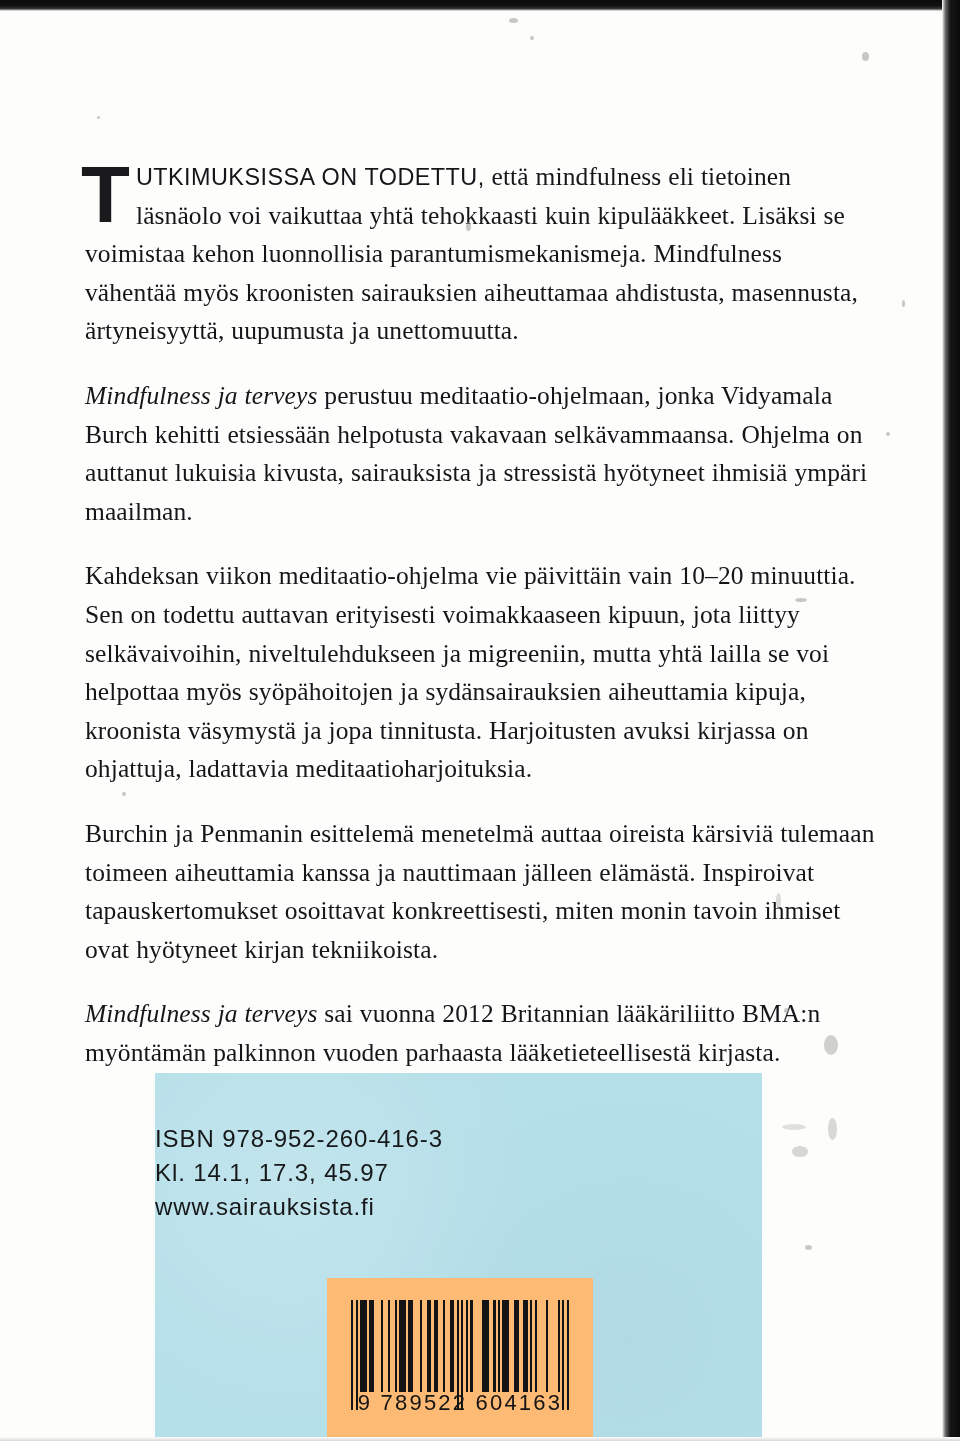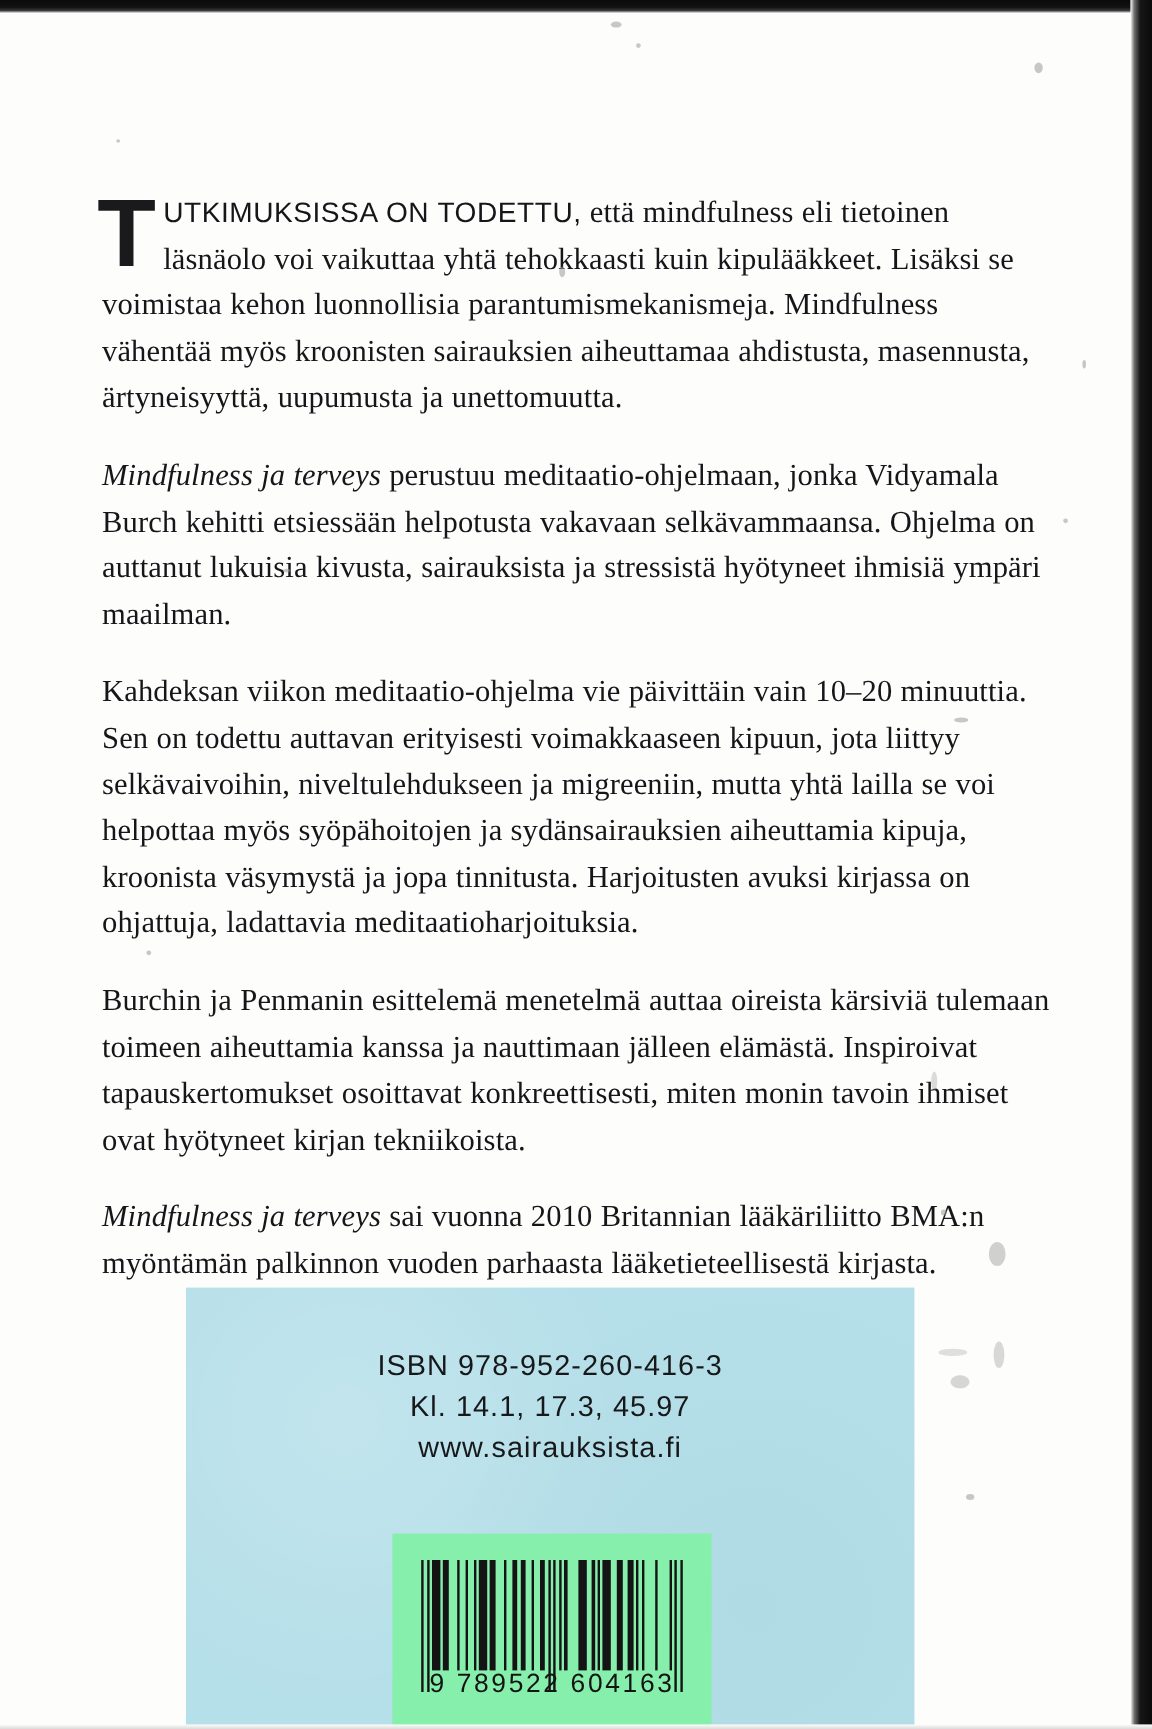--- a/index.html
+++ b/index.html
@@ -107,39 +107,39 @@
       radial-gradient(circle at 22% 30%, rgba(255,255,255,.18), rgba(255,255,255,0) 45%),
       radial-gradient(circle at 78% 72%, rgba(150,190,200,.16), rgba(255,255,255,0) 50%);
     pointer-events: none;
   }
 
   .isbnblock {
     position: absolute;
     left: 155px;
     top: 1122px;
     width: 607px;
-    text-align: center;
+    text-align: left;
     z-index: 12;
     font-family: "Liberation Sans", "DejaVu Sans", sans-serif;
     color: #17181a;
   }
   .isbnblock .line {
     font-size: 24px;
     line-height: 34px;
     letter-spacing: .9px;
   }
 
   
   .barcodebox {
     position: absolute;
     left: 327px;
     top: 1278px;
     width: 266px;
     height: 163px;
-    background: #86efac;
+    background: #fdba74;
     z-index: 14;
   }
   .bars {
     position: absolute;
     left: 24px;
     top: 22px;
     width: 218px;
     height: 92px;
     display: flex;
     align-items: flex-start;
@@ -201,21 +201,21 @@
 
     <p class="para">
       <span>Kahdeksan viikon meditaatio-ohjelma vie päivittäin vain 10–20 minuuttia. Sen on todettu auttavan erityisesti voimakkaaseen kipuun, jota liittyy selkävaivoihin, niveltulehdukseen ja migreeniin, mutta yhtä lailla se voi helpottaa myös syöpähoitojen ja sydänsairauksien aiheuttamia kipuja, kroonista väsymystä ja jopa tinnitusta. Harjoitusten avuksi kirjassa on ohjattuja, ladattavia meditaatioharjoituksia.</span>
     </p>
 
     <p class="para">
       <span>Burchin ja Penmanin esittelemä menetelmä auttaa oireista kärsiviä tulemaan toimeen aiheuttamia kanssa ja nauttimaan jälleen elämästä. Inspiroivat tapauskertomukset osoittavat konkreettisesti, miten monin tavoin ihmiset ovat hyötyneet kirjan tekniikoista.</span>
     </p>
 
     <p class="para">
-      <span class="ital">Mindfulness ja terveys</span><span> sai vuonna 2010 Britannian lääkäriliitto BMA:n myöntämän palkinnon vuoden parhaasta lääketieteellisestä kirjasta.</span>
+      <span class="ital">Mindfulness ja terveys</span><span> sai vuonna 2012 Britannian lääkäriliitto BMA:n myöntämän palkinnon vuoden parhaasta lääketieteellisestä kirjasta.</span>
     </p>
 
   </div>
 
   <div class="bluepanel"></div>
 
   <div class="isbnblock">
     <div class="line">ISBN 978-952-260-416-3</div>
     <div class="line">Kl. 14.1, 17.3, 45.97</div>
     <div class="line">www.sairauksista.fi</div>

